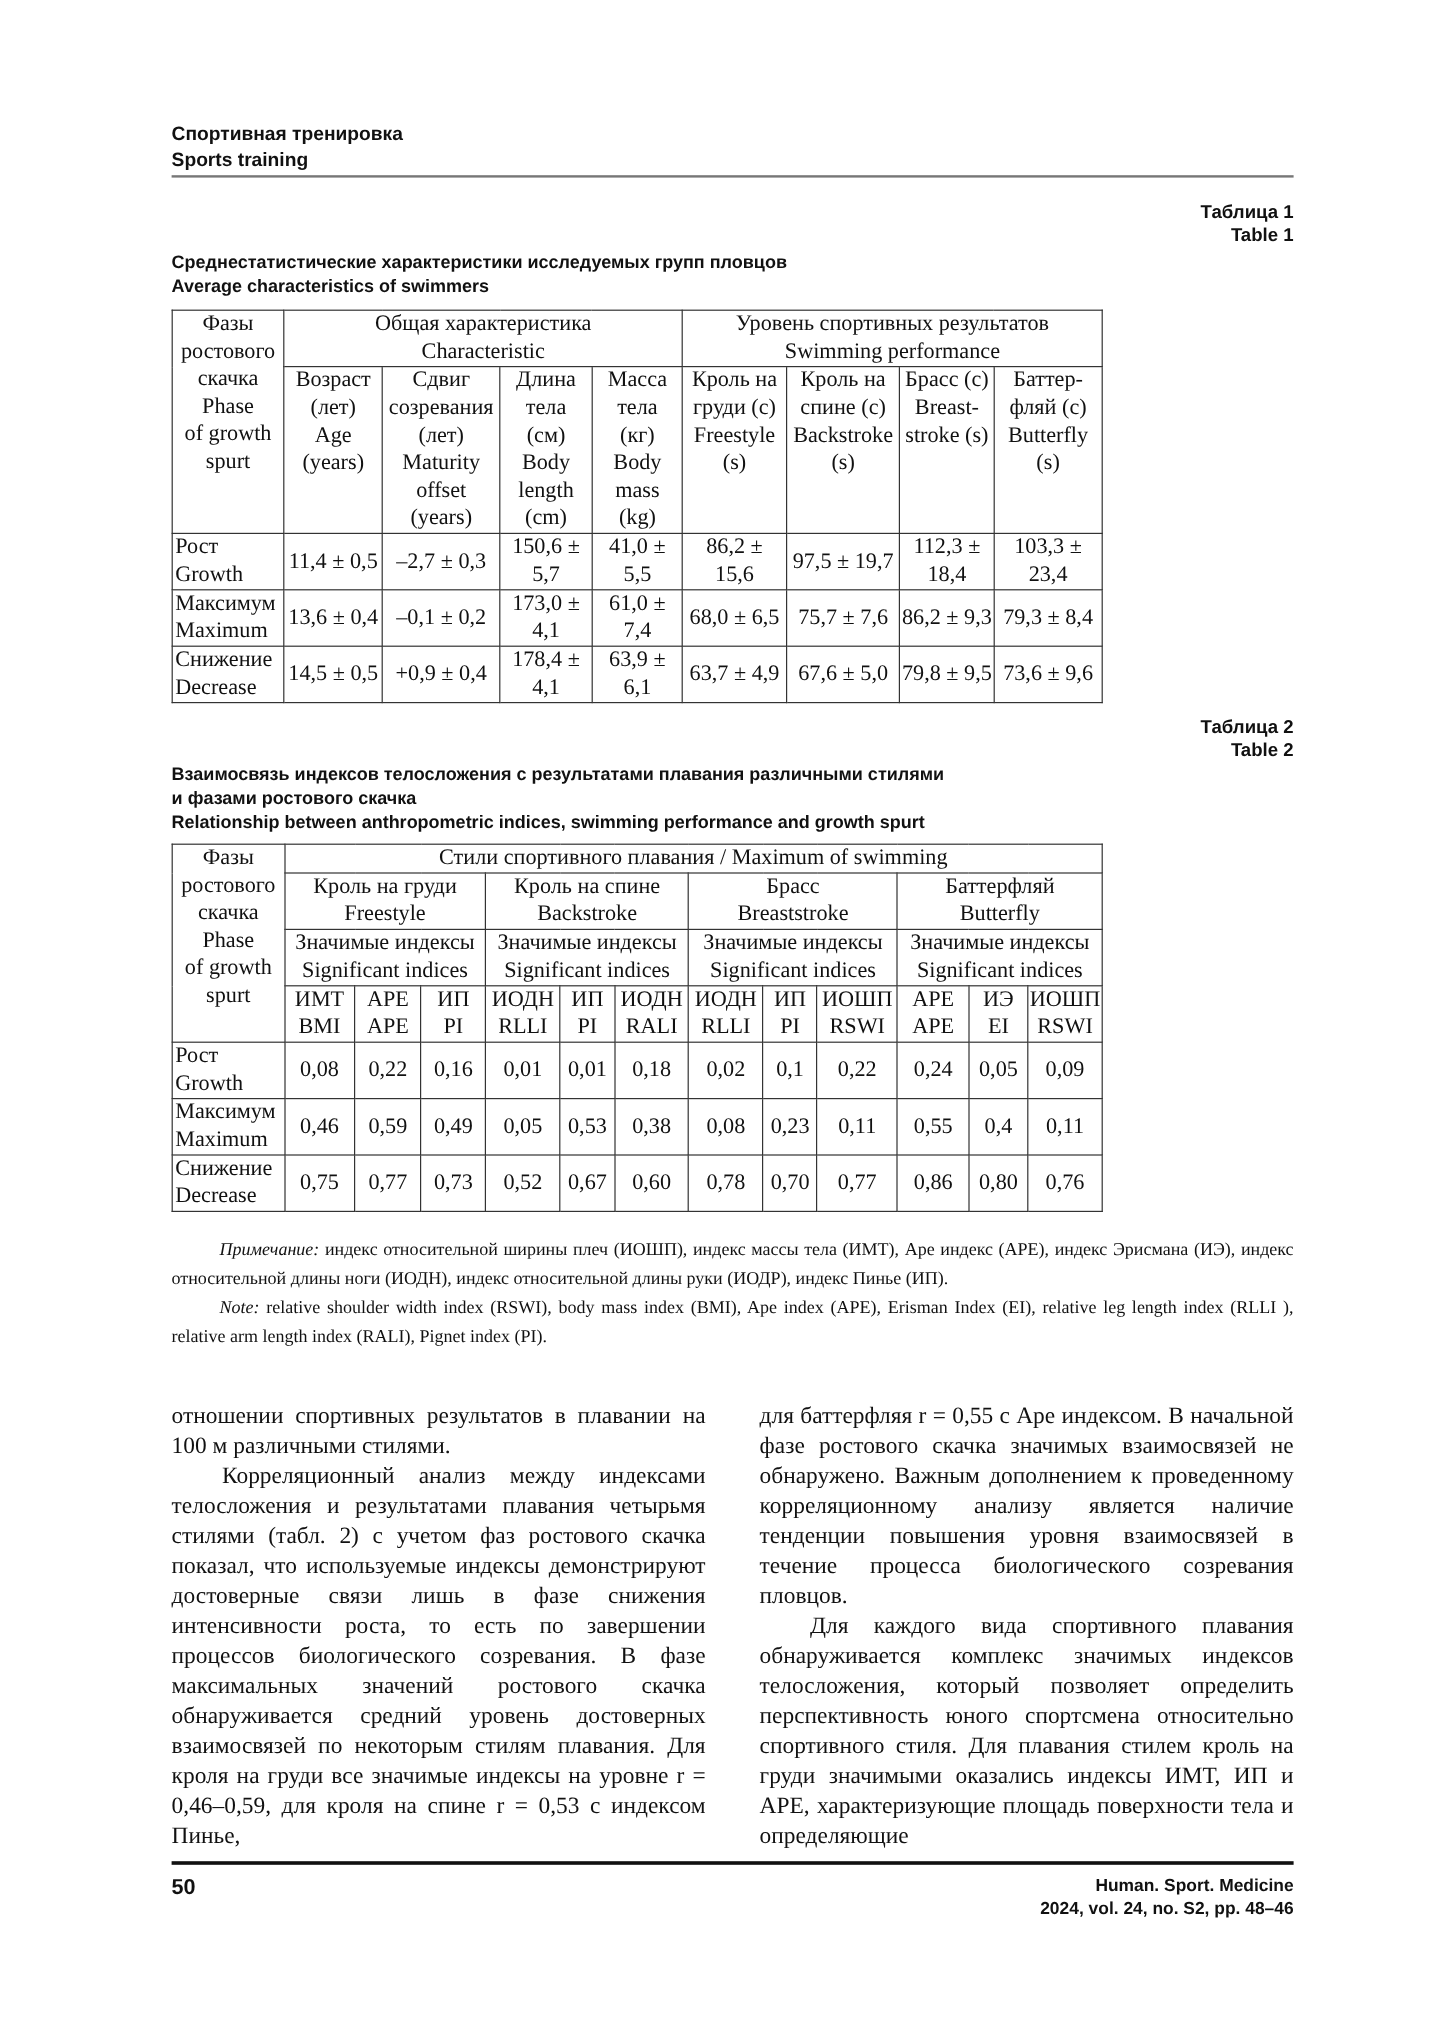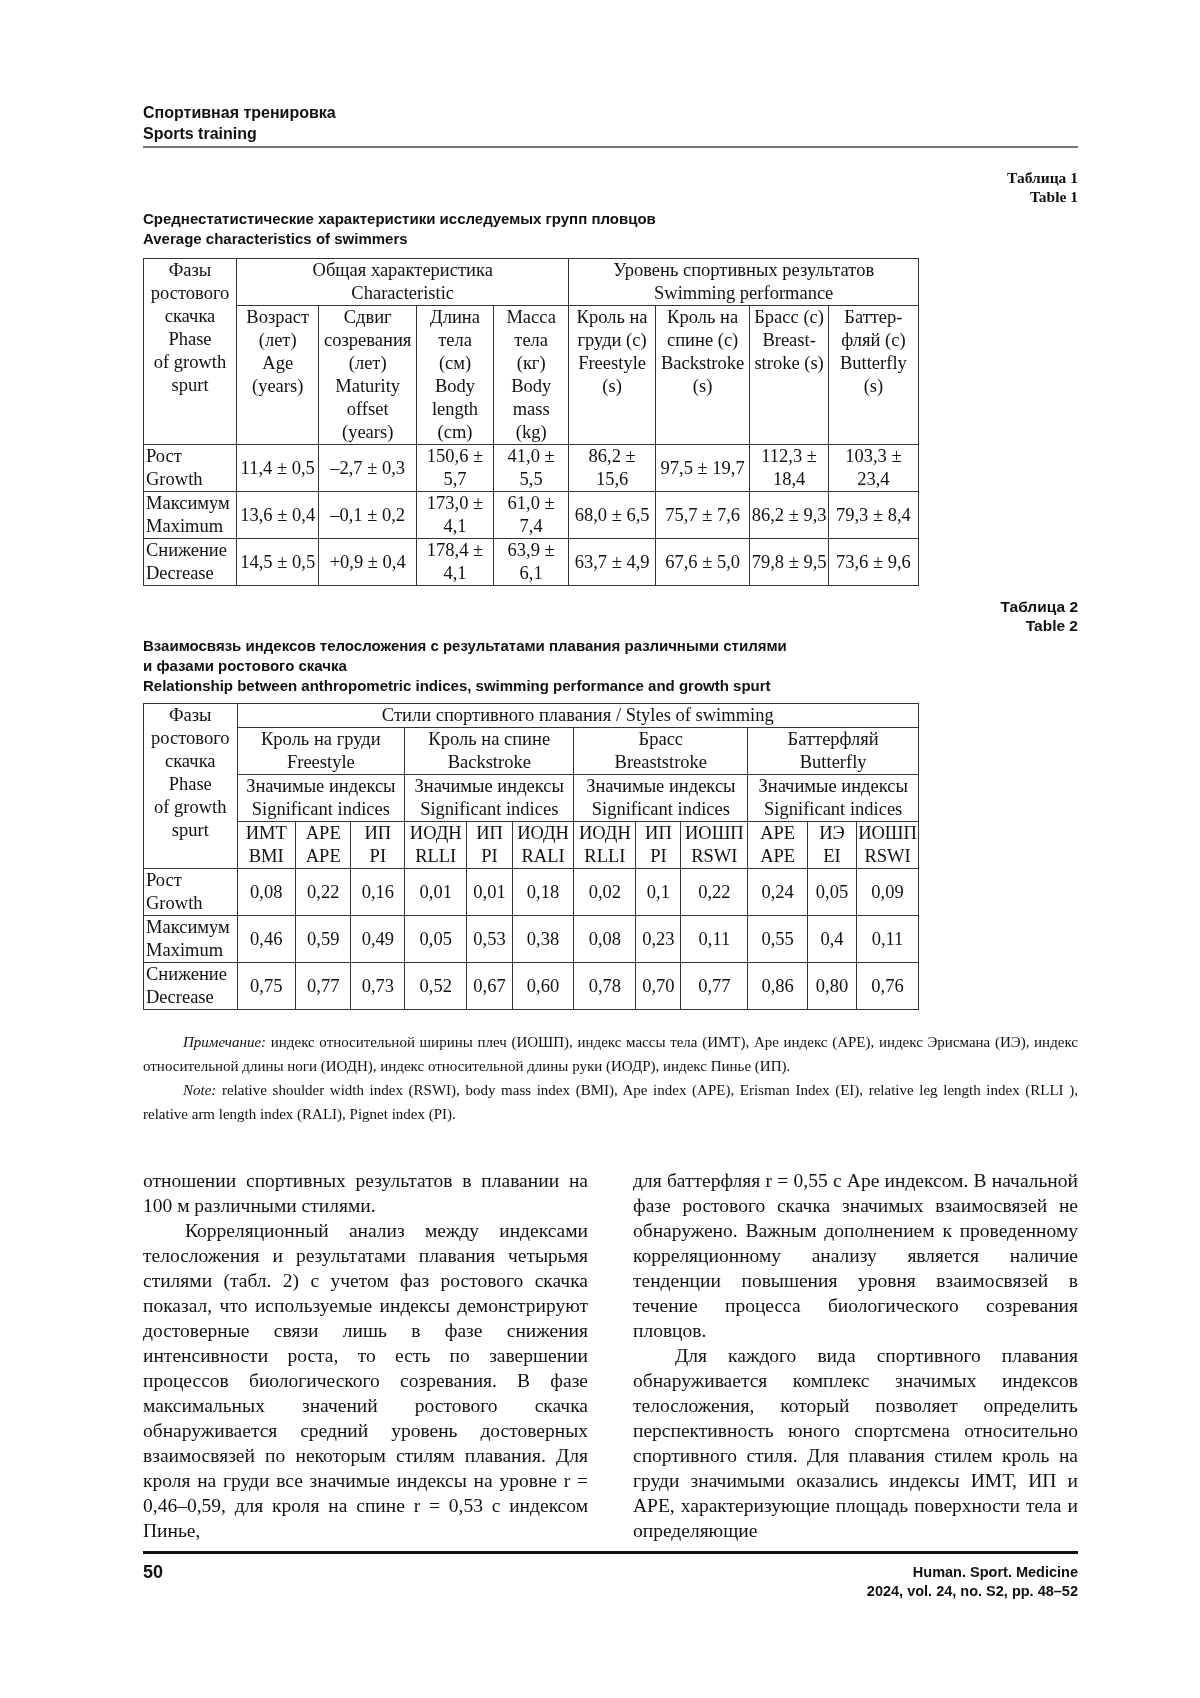--- a/index.html
+++ b/index.html
@@ -37,21 +37,21 @@
 <body>
 
 <div class="page">
 
   <div class="running-head sans">
     <div>Спортивная тренировка</div>
     <div>Sports training</div>
   </div>
   <div class="head-rule"></div>
 
-  <div class="tlabel sans" style="top:168px;font-family:Liberation Serif, serif;">
+  <div class="tlabel sans" style="top:168px;">
     <div>Таблица 1</div>
     <div>Table 1</div>
   </div>
   <div class="ttitle sans" style="top:209px;">
     <div>Среднестатистические характеристики исследуемых групп пловцов</div>
     <div>Average characteristics of swimmers</div>
   </div>
 
   <table class="data" style="top:258px;">
     <colgroup>
@@ -143,21 +143,21 @@
         <col style="width:72px">
       <col style="width:80px">
         <col style="width:62px">
         <col style="width:62px">
     </colgroup>
     <tbody>
         <tr style="height:24px">
       <td rowspan="4" class="corner">
         <span>Фазы</span><br><span>ростового</span><br><span>скачка</span><br><span>Phase</span><br><span>of growth</span><br><span>spurt</span>
       </td>
-      <td colspan="12">Стили спортивного плавания / Styles of swimming</td>
+      <td colspan="12">Стили спортивного плавания / Maximum of swimming</td>
     </tr>
     <tr style="height:47px">
       <td colspan="3"><span>Кроль на груди</span><br><span>Freestyle</span></td>
       <td colspan="3"><span>Кроль на спине</span><br><span>Backstroke</span></td>
       <td colspan="3"><span>Брасс</span><br><span>Breaststroke</span></td>
       <td colspan="3"><span>Баттерфляй</span><br><span>Butterfly</span></td>
     </tr>
     <tr style="height:47px">
       <td colspan="3"><span>Значимые индексы</span><br><span>Significant indices</span></td>
       <td colspan="3"><span>Значимые индексы</span><br><span>Significant indices</span></td>
@@ -237,15 +237,15 @@
   </div>
   <div class="col col-right serif">
     <p>для баттерфляя r = 0,55 с Ape индексом. В начальной фазе ростового скачка значимых взаимосвязей не обнаружено. Важным дополнением к проведенному корреляционному анализу является наличие тенденции повышения уровня взаимосвязей в течение процесса биологического созревания пловцов.</p>
     <p class="ind">Для каждого вида спортивного плавания обнаруживается комплекс значимых индексов телосложения, который позволяет определить перспективность юного спортсмена относительно спортивного стиля. Для плавания стилем кроль на груди значимыми оказались индексы ИМТ, ИП и APE, характеризующие площадь поверхности тела и определяющие</p>
   </div>
 
   <div class="foot-rule"></div>
   <div class="page-num sans">50</div>
   <div class="journal sans">
     <div>Human. Sport. Medicine</div>
-    <div>2024, vol. 24, no. S2, pp. 48–52</div>
+    <div>2024, vol. 24, no. S2, pp. 48–46</div>
   </div>
 </div>
 
 </body></html>

